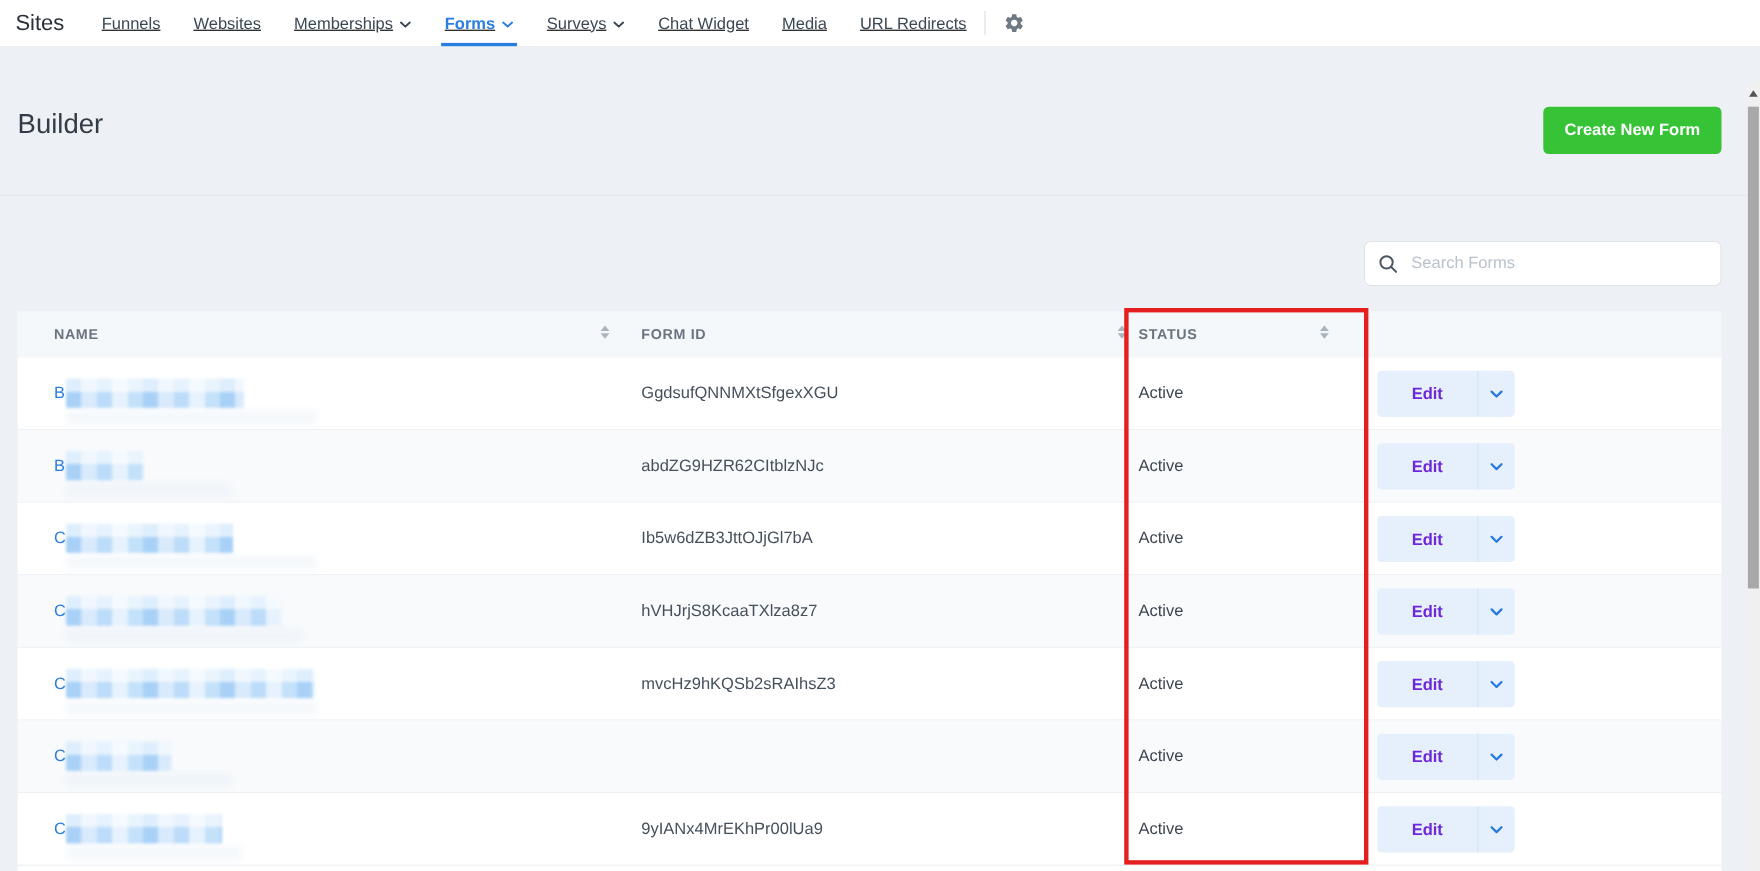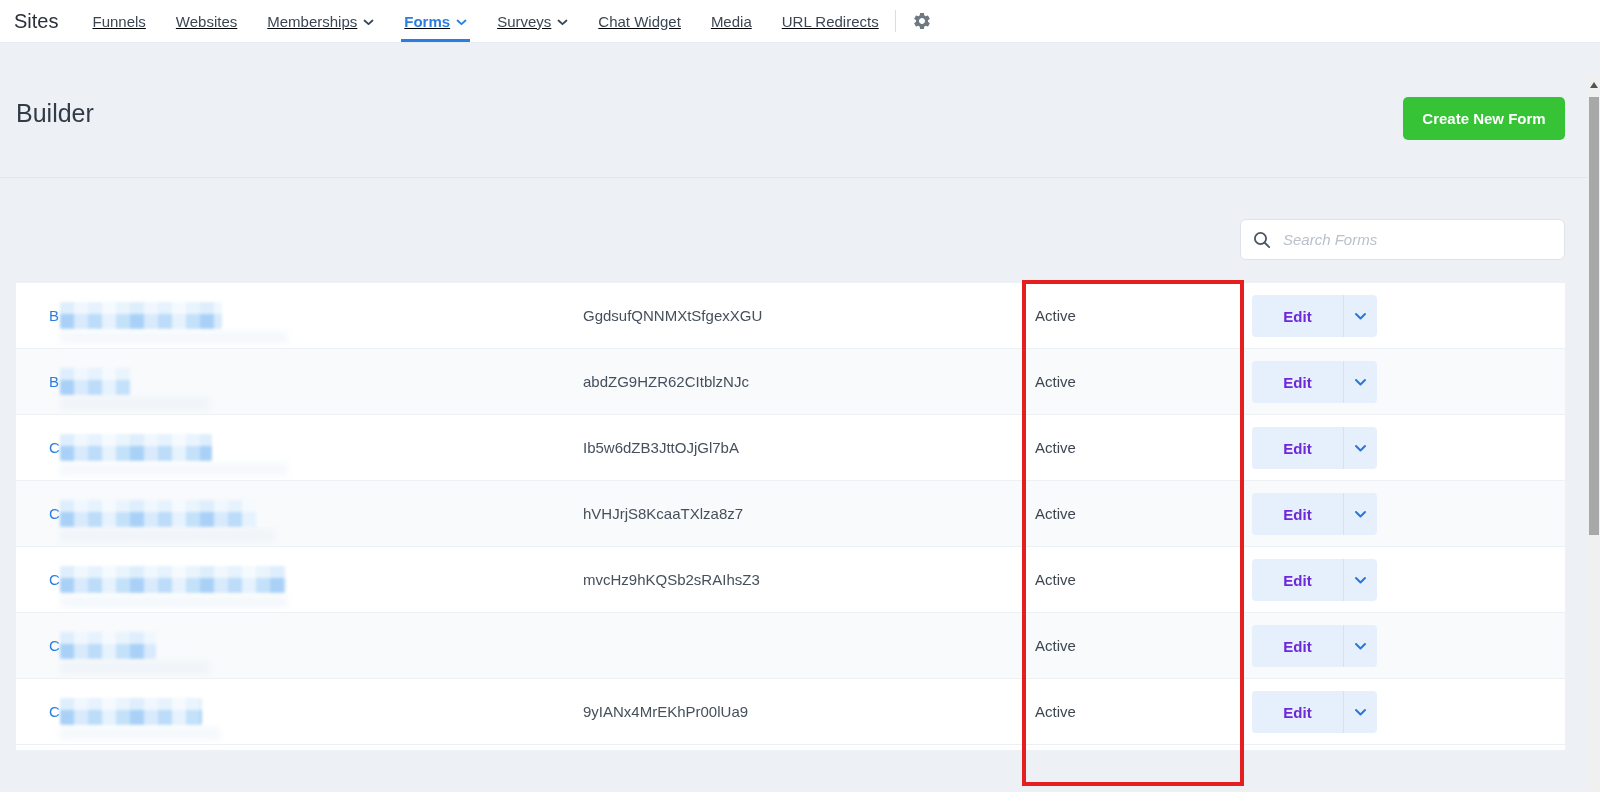--- a/index.html
+++ b/index.html
@@ -23,21 +23,21 @@
   
   .page-title { position:absolute; left:16px; top:99px; font-size:25px; font-weight:400; color:#333c46; }
   .btn-create { position:absolute; left:1403px; top:97px; width:162px; height:43px; background:#36c336; border:none;
                 border-radius:5px; color:#fff; font-family:"Liberation Sans",sans-serif; font-size:15px; font-weight:700; cursor:pointer; }
   .section-divider { position:absolute; left:0; top:177px; width:1600px; height:1px; background:#e2e7ec; }
 
   
   .search-box { position:absolute; left:1240px; top:219px; width:325px; height:41px; background:#fff;
                 border:1px solid #dfe3e8; border-radius:6px; display:flex; align-items:center; padding:0 12px; }
   .search-box input { border:none; outline:none; flex:1; margin-left:12px; font-family:"Liberation Sans",sans-serif;
-                      font-size:15px; color:#3b4754; background:transparent;font-style:italic; }
+                      font-size:15px; color:#3b4754; background:transparent; }
   .search-box input::placeholder { color:#b9c1ca; }
 
   
   .table { position:absolute; left:16px; top:283px; width:1549px; }
   .thead { position:relative; height:42px; background:#f5f8fa; }
   .th { position:absolute; top:0; height:42px; line-height:42px; font-size:13px; font-weight:700;
         letter-spacing:.6px; color:#6a7480; cursor:pointer; }
   .sort { position:absolute; top:13px; width:8px; height:16px; display:flex; flex-direction:column; align-items:center; gap:2px; cursor:pointer; }
   .sort .up   { width:0; height:0; border-left:4px solid transparent; border-right:4px solid transparent; border-bottom:5px solid #aab3bd; }
   .sort .down { width:0; height:0; border-left:4px solid transparent; border-right:4px solid transparent; border-top:5px solid #aab3bd; }
@@ -150,20 +150,37 @@
     <span style="display:flex;">
       <svg width="18" height="18" viewBox="0 0 18 18" fill="none">
           <circle cx="7.5" cy="7.5" r="5.6" stroke="#4a5561" stroke-width="1.8"></circle>
           <line x1="12" y1="12" x2="16.2" y2="16.2" stroke="#4a5561" stroke-width="1.8" stroke-linecap="round"></line>
         </svg>
     </span>
     <input type="text" placeholder="Search Forms" style="">
   </div>
 
   <div class="table">
+    <div class="thead">
+      <span class="th" style="left:33px;">NAME</span>
+      <span class="sort" style="left:530px;">
+          <span class="up"></span>
+          <span class="down"></span>
+        </span>
+      <span class="th" style="left:567px;">FORM ID</span>
+      <span class="sort" style="left:1000px;">
+          <span class="up"></span>
+          <span class="down"></span>
+        </span>
+      <span class="th" style="left:1019px;">STATUS</span>
+      <span class="sort" style="left:1184px;">
+          <span class="up"></span>
+          <span class="down"></span>
+        </span>
+    </div>
     <div id="table-body">
   <div class="trow">
     <div class="name-cell">
       <span class="name-initial">B</span>
     </div>
     <div class="redact" style="width: 162px;"></div>
     <div class="smear" style="width: 228px;"></div>
     <div class="cell-formid">GgdsufQNNMXtSfgexXGU</div>
     <div class="cell-status">Active</div>
     <div class="edit-btn">

